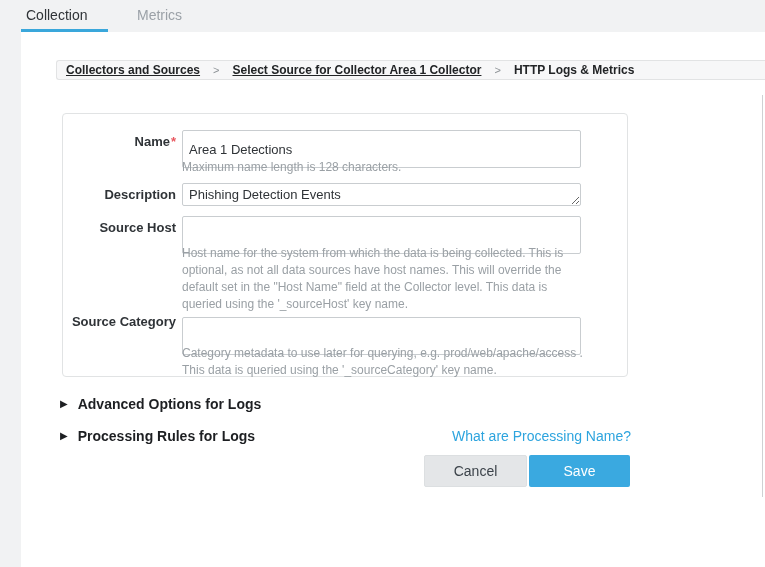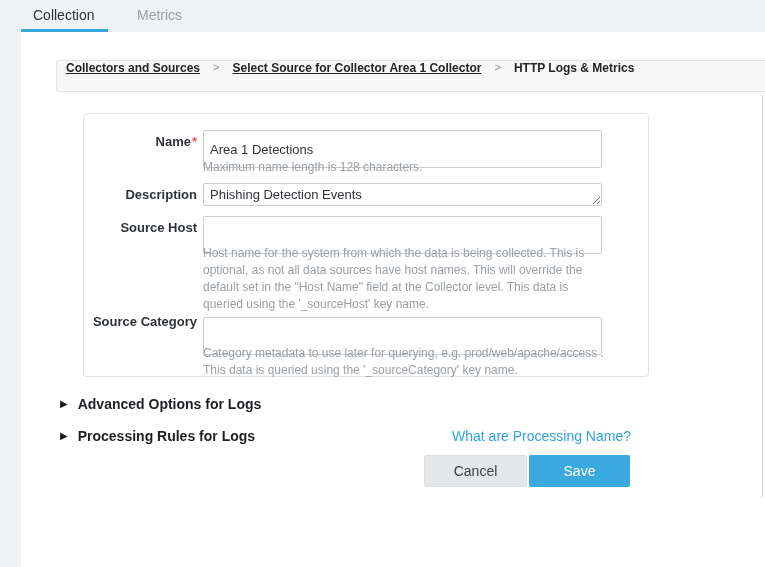--- a/index.html
+++ b/index.html
@@ -5,41 +5,41 @@
   * { margin:0; padding:0; box-sizing:border-box; }
   html,body { background:#fff; }
   .page {
     position:relative; width:765px; height:567px; overflow:hidden;
     background:#f1f2f3;
     font-family:"Liberation Sans", sans-serif;
     color:#2f3337;
   }
   
   .tab { position:absolute; top:7px; font-size:14px; cursor:pointer; }
-  .tab-active { left:33px; color:#2f3337; }
+  .tab-active { left:26px; color:#2f3337; }
   .tab-inactive { left:137px; color:#9ba1a7; }
   .tab-underline { position:absolute; left:21px; top:29px; width:87px; height:3px; background:#3aa7db; }
   
   .content { position:absolute; left:21px; top:32px; width:744px; height:535px; background:#ffffff; }
   .scroll-line { position:absolute; left:741px; top:63px; width:1px; height:402px; background:#cfd1d3; }
   
   .breadcrumb {
-    position:absolute; left:35px; top:28px; width:709px; height:32px;
+    position:absolute; left:35px; top:28px; width:709px; height:20px;
     background:#f7f7f8; border:1px solid #e2e3e4; border-right:none;
     border-radius:3px 0 0 3px;
-    display:flex; align-items:flex-start; padding-left:9px;
+    display:flex; align-items:center; padding-left:9px;
     font-size:12px; white-space:nowrap;
   }
   .crumb-link { color:#222426; text-decoration:underline; font-weight:600; cursor:pointer; }
   .crumb-sep { color:#8d9296; margin:0 13px; font-size:11px; }
   .crumb-current { color:#222426; font-weight:700; }
   
   .panel {
     position:absolute; left:41px; top:81px; width:566px; height:264px;
-    background:#fff; border:1px solid #e1e3e4; border-radius:4px;margin-left:21px;
+    background:#fff; border:1px solid #e1e3e4; border-radius:4px;
   }
   .f-label { position:absolute; left:0; width:113px; text-align:right; font-size:13px; font-weight:700; color:#2f3337; }
   .req { color:#e8575f; margin-left:1px; }
   .f-input, .f-textarea {
     position:absolute; left:119px; width:399px; height:22px;
     border:1px solid #c9cdd0; border-radius:2px; background:#fff;
     font-family:"Liberation Sans", sans-serif; font-size:13px; color:#2f3337;
     padding:18px 6px; outline:none;
   }
   .f-textarea { height:23px; resize:both; overflow:hidden; line-height:18px; padding-top:2px; }

